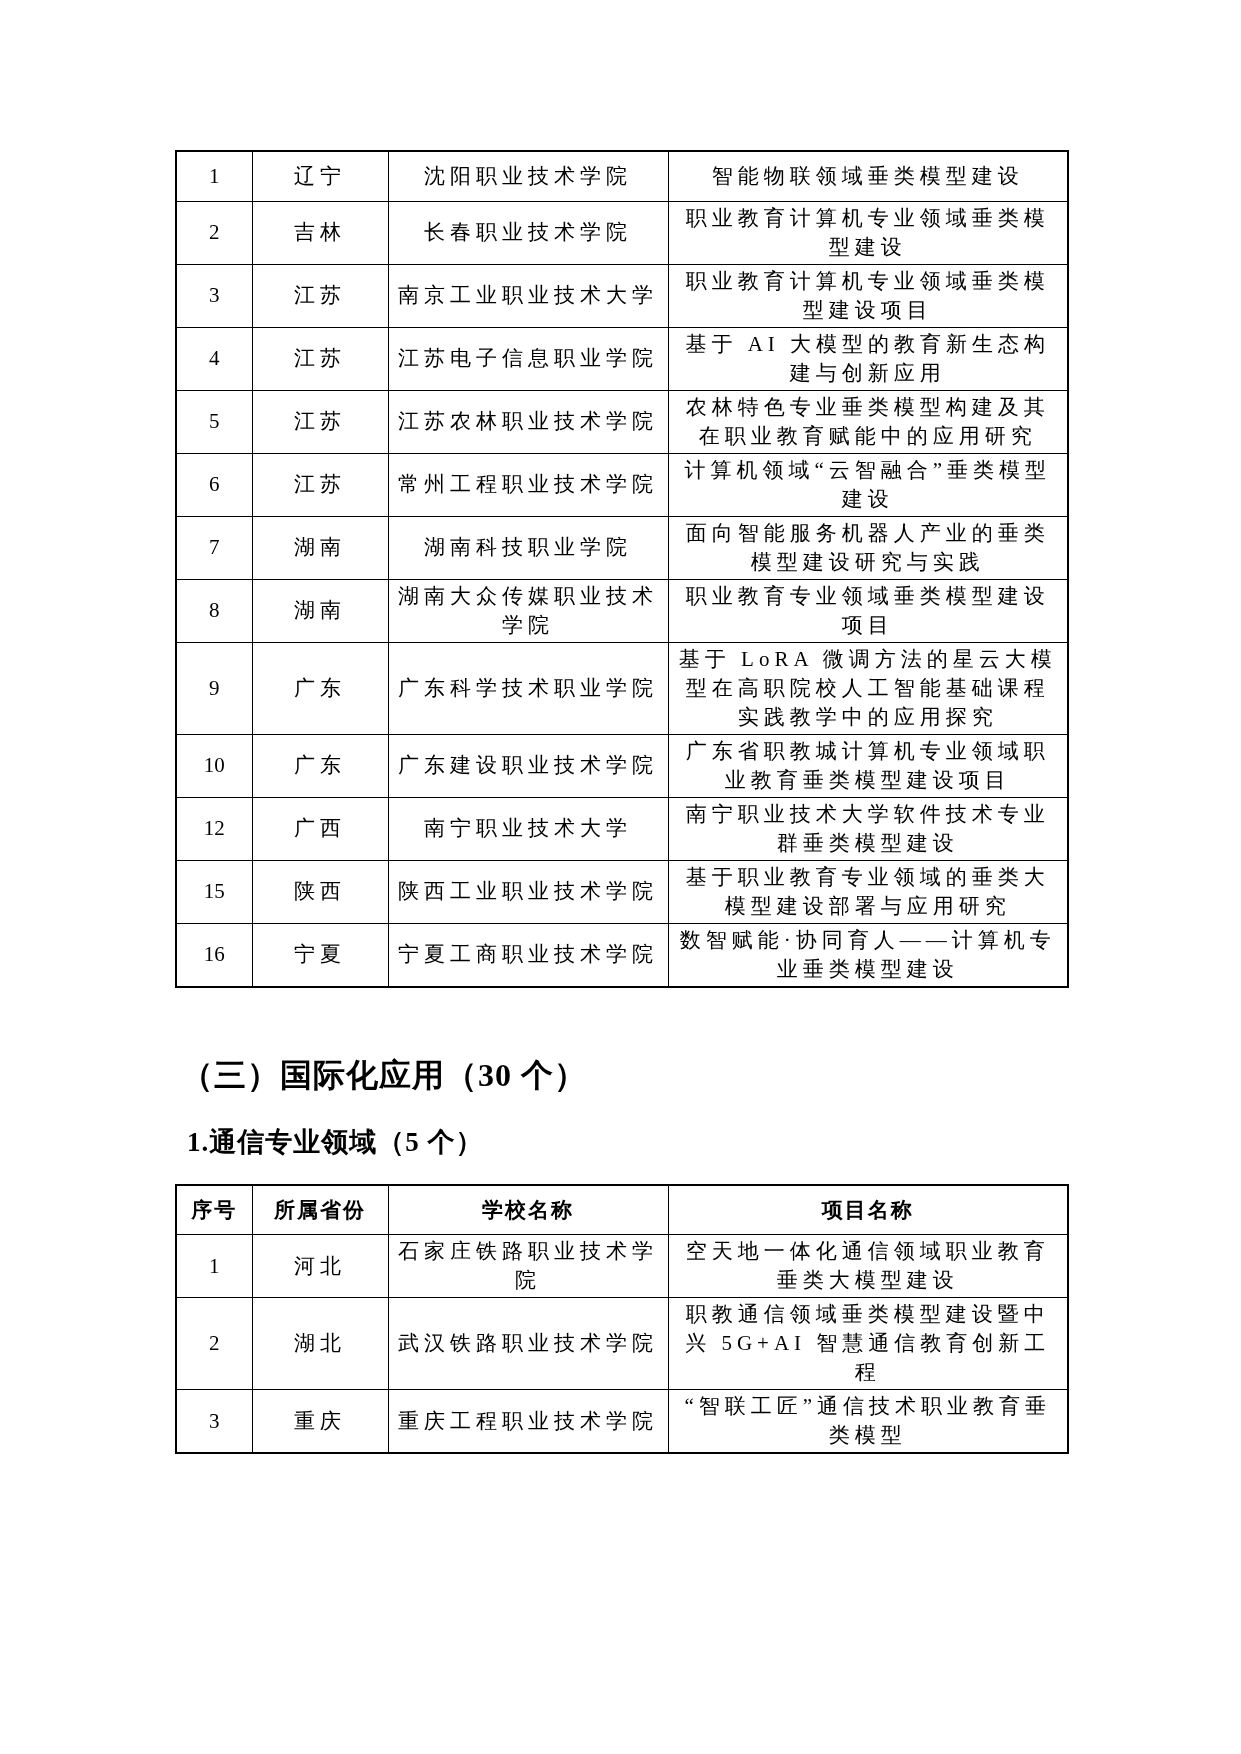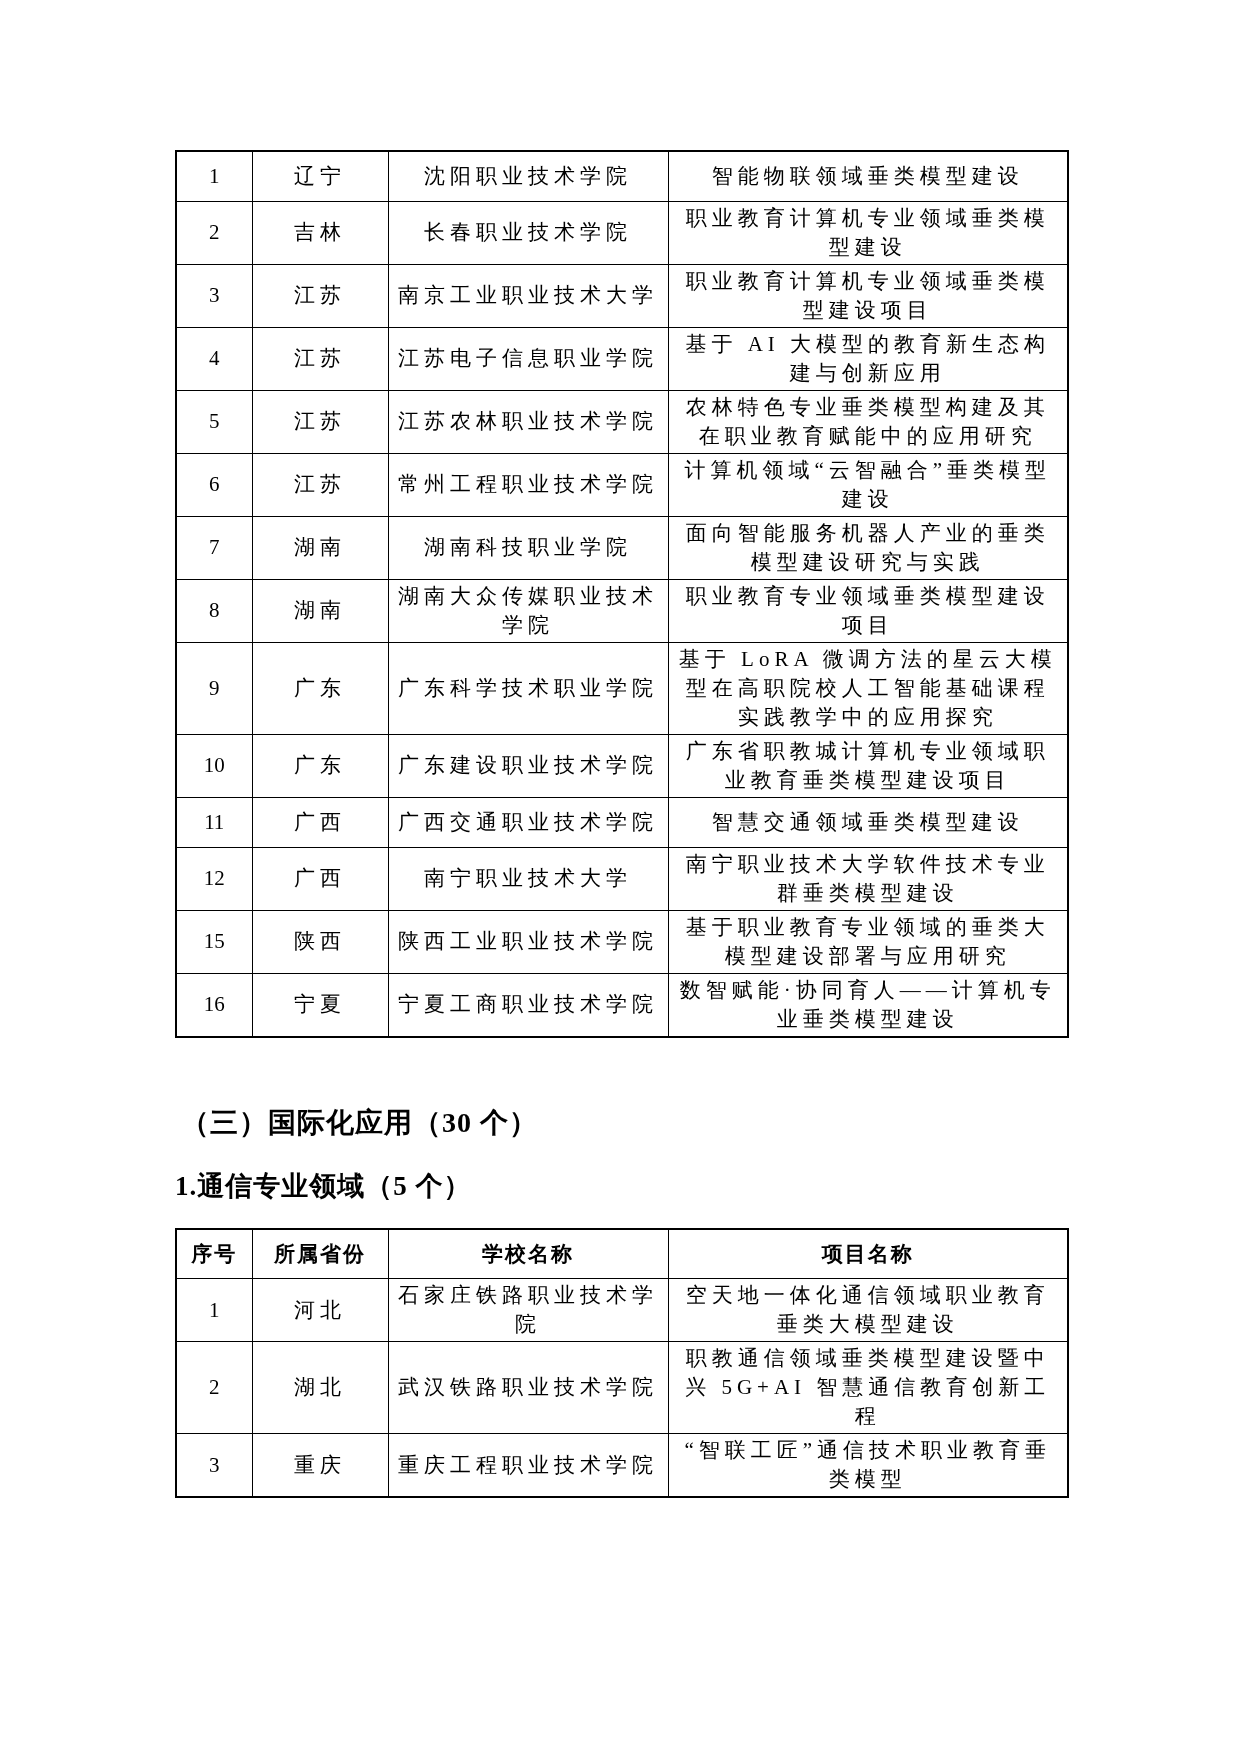--- a/index.html
+++ b/index.html
@@ -45,27 +45,27 @@
     font-size: 21px;
     letter-spacing: 2px;
     height: 44px;
   }
   .col-no     { width: 76px;  }
   .col-prov   { width: 136px; }
   .col-school { width: 280px; }
   .col-proj   { width: 400px; }
   h2.section-heading {
     margin: 66px 0 12px 6px;
-    font-size: 28px;
+    font-size: 32px;
     font-weight: bold;
     letter-spacing: 1px;
     font-family: "Liberation Serif", "DejaVu Serif", serif;
   }
   h3.subsection-heading {
-    margin: 26px 0 24px 0;
+    margin: 26px 0 24px 12px;
     font-size: 27px;
     font-weight: bold;
     letter-spacing: 1px;
     font-family: "Liberation Serif", "DejaVu Serif", serif;
   }
 </style>
 </head>
 <body>
 
 <div class="content">
@@ -132,26 +132,20 @@
         <td>广东科学技术职业学院</td>
         <td>基于 LoRA 微调方法的星云大模型在高职院校人工智能基础课程实践教学中的应用探究</td>
       </tr>
       <tr>
         <td class="c-no">10</td>
         <td>广东</td>
         <td>广东建设职业技术学院</td>
         <td>广东省职教城计算机专业领域职业教育垂类模型建设项目</td>
       </tr>
       <tr>
-        <td class="c-no">11</td>
-        <td>广西</td>
-        <td>广西交通职业技术学院</td>
-        <td>智慧交通领域垂类模型建设</td>
-      </tr>
-      <tr>
         <td class="c-no">12</td>
         <td>广西</td>
         <td>南宁职业技术大学</td>
         <td>南宁职业技术大学软件技术专业群垂类模型建设</td>
       </tr>
       <tr>
         <td class="c-no">15</td>
         <td>陕西</td>
         <td>陕西工业职业技术学院</td>
         <td>基于职业教育专业领域的垂类大模型建设部署与应用研究</td>

